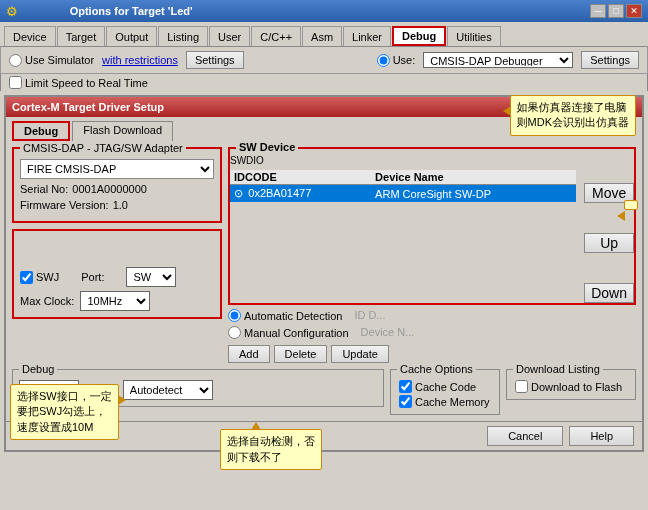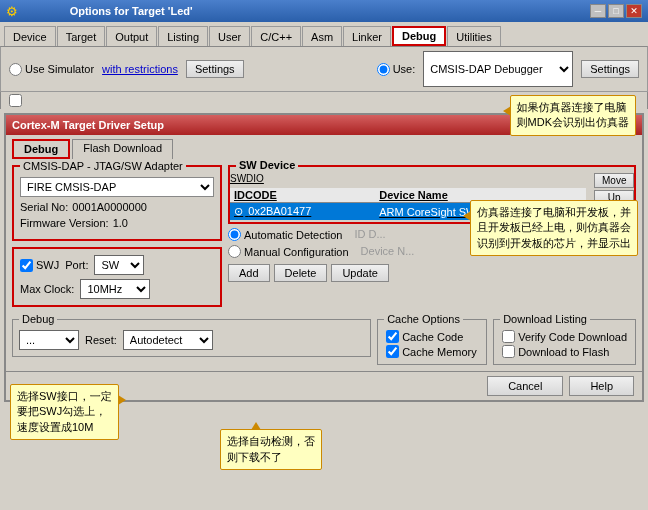--- a/index.html
+++ b/index.html
@@ -80,21 +80,21 @@
       border: 1px solid #888;
       background: linear-gradient(to bottom, #f0f0f0, #d8d8d8);
       cursor: pointer;
       font-size: 11px;
     }
     .dropdown-select {
       border: 1px solid #666;
       background: white;
       padding: 1px 2px;
       font-size: 11px;
-      height: 36px;
+      height: 16px;
     }
     .checkbox-label { display: flex; align-items: center; gap: 3px; }
 
     
     .inner-dialog {
       background: #d4d0c8;
       border: 2px solid #888;
       margin: 4px;
       position: relative;
     }
@@ -186,23 +186,24 @@
     .move-buttons {
       display: flex;
       flex-direction: column;
       gap: 2px;
       margin-left: 4px;
     }
     .move-btn {
       padding: 1px 6px;
       border: 1px solid #888;
       background: linear-gradient(to bottom, #f0f0f0, #d8d8d8);
-      font-size: 10px;
+      font-size: 14px;
       cursor: pointer;
       white-space: nowrap;
+      margin-top: 28px;
     }
 
     .action-buttons {
       display: flex;
       gap: 4px;
       margin-top: 4px;
     }
     .action-btn {
       padding: 2px 10px;
       border: 1px solid #888;
@@ -315,20 +316,21 @@
       <span>Use:</span>
     </label>
     <select class="dropdown-select" style="width:150px;">
       <option>CMSIS-DAP Debugger</option>
     </select>
     <button class="settings-btn">Settings</button>
   </div>
   <div style="padding:2px 8px; border-left:1px solid #888; border-right:1px solid #888; background:#d4d0c8;">
     <label class="checkbox-label">
       <input type="checkbox" style="">
+      <span>Limit Speed to Real Time</span>
     </label>
   </div>
 
   <div class="inner-dialog" style="margin:4px; border:2px solid #888;">
 
     <div class="inner-title">
       <span style="font-size:11px; font-weight:bold;">Cortex-M Target Driver Setup</span>
       <span style="cursor:pointer; font-size:12px;">✕</span>
     </div>
 
@@ -354,21 +356,21 @@
             <span>Serial No:</span>
             <span>0001A0000000</span>
           </div>
           <div class="field-row">
             <span>Firmware Version:</span>
             <span>1.0</span>
           </div>
         </div>
 
         <div class="group-box red-rect" style="padding-top:6px;">
-          <div style="display:flex; align-items:center; gap:6px; margin-bottom:4px;">
+          <div style="display:flex; align-items:center; gap:22px; margin-bottom:4px;margin-top:30px;">
             <label class="checkbox-label">
               <input type="checkbox" checked="" style="">
               <span>SWJ</span>
             </label>
             <span>Port:</span>
             <select class="dropdown-select" style="width:50px; height:20px;">
               <option>SW</option>
             </select>
           </div>
           <div style="display:flex; align-items:center; gap:6px;">
@@ -377,21 +379,21 @@
               <option>10MHz</option>
             </select>
           </div>
         </div>
       </div>
 
       <div class="right-panel" style="flex:1; position:relative;">
         <div style="border:2px solid #cc0000; position:relative; margin-bottom:4px;">
           <span style="position:absolute; top:-8px; left:6px; background:#d4d0c8; padding:0 3px; font-size:11px; font-weight:bold;">SW Device</span>
           <div style="display:flex; gap:4px; margin-top:6px;">
-            <div style="flex:1;text-decoration:underline;">
+            <div style="flex:1;">
               <div style="font-size:10px; margin-bottom:2px;">SWDIO</div>
               <table class="device-table">
                 <thead>
                   <tr>
                     <th>IDCODE</th>
                     <th>Device Name</th>
                   </tr>
                 </thead>
                 <tbody>
                   <tr class="device-row-selected">
@@ -459,24 +461,20 @@
           <label class="checkbox-label" style="display:flex; align-items:center; gap:3px;">
             <input type="checkbox" checked="" style="">
             <span>Cache Memory</span>
           </label>
         </div>
       </div>
 
       <div style="border:1px solid #888; padding:6px 8px; position:relative; min-width:130px;">
         <span style="position:absolute; top:-7px; left:6px; background:#d4d0c8; padding:0 3px; font-size:11px;">Download Listing</span>
         <div style="margin-top:4px;">
-          <label class="checkbox-label" style="margin-bottom:2px; display:flex; align-items:center; gap:3px;">
-            <input type="checkbox" style="">
-            <span>Verify Code Download</span>
-          </label>
           <label class="checkbox-label" style="display:flex; align-items:center; gap:3px;">
             <input type="checkbox" style="">
             <span>Download to Flash</span>
           </label>
         </div>
       </div>
     </div>
 
     <div class="dialog-footer">
       <button class="footer-btn">Cancel</button>
@@ -485,23 +483,20 @@
   </div>
 
   <div class="callout" style="top:95px; right:12px; max-width:180px;">
     <span style="white-space:pre-line;">如果仿真器连接了电脑
 则MDK会识别出仿真器</span>
     
     <div style="position:absolute; left:-8px; top:10px; width:0; height:0; border-top:5px solid transparent; border-bottom:5px solid transparent; border-right:8px solid #cc8800;"></div>
   </div>
 
   <div class="callout" style="top:200px; right:10px; max-width:200px;">
-    <span style="white-space:pre-line;">仿真器连接了电脑和开发板，并
-且开发板已经上电，则仿真器会
-识别到开发板的芯片，并显示出</span>
     <div style="position:absolute; left:-8px; top:10px; width:0; height:0; border-top:5px solid transparent; border-bottom:5px solid transparent; border-right:8px solid #cc8800;"></div>
   </div>
 
   <div class="callout" style="bottom:70px; left:10px; max-width:150px;">
     <span style="white-space:pre-line;text-align:center;">选择SW接口，一定
 要把SWJ勾选上，
 速度设置成10M</span>
     <div style="position:absolute; right:-8px; top:10px; width:0; height:0; border-top:5px solid transparent; border-bottom:5px solid transparent; border-left:8px solid #cc8800;"></div>
   </div>
 

